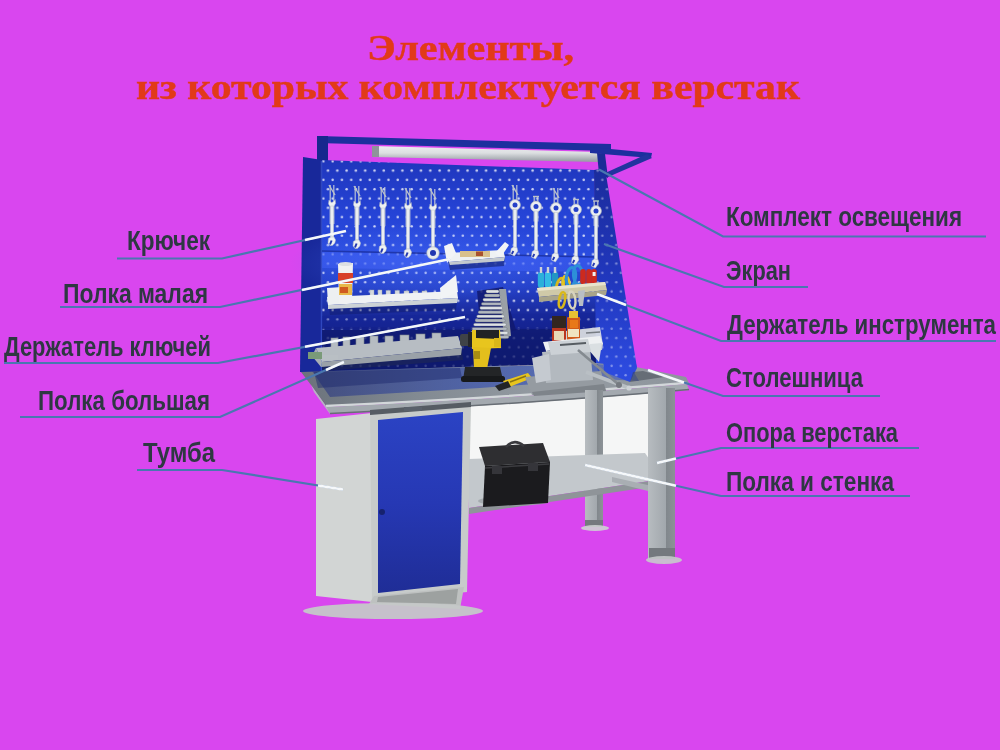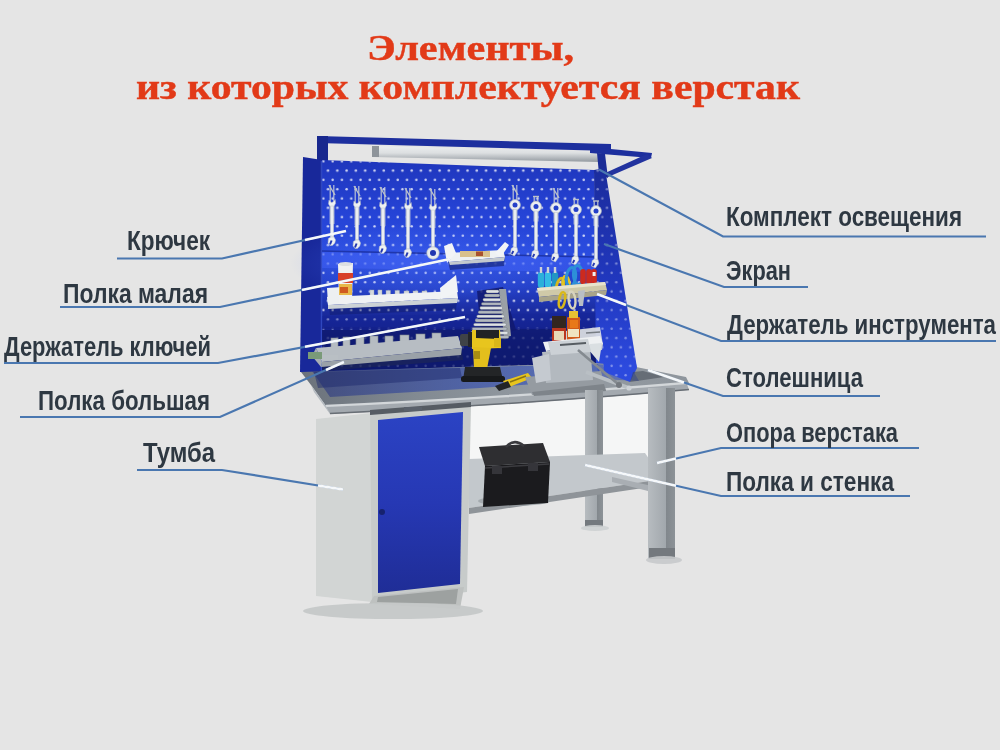--- a/index.html
+++ b/index.html
@@ -1,16 +1,16 @@
 <!DOCTYPE html>
 <html><head>
 <meta charset="utf-8">
 <style>
 html,body{margin:0;padding:0;background:#ffffff;}
-#stage{position:relative;width:1000px;height:750px;overflow:hidden;background:#e5e5e5;
+#stage{position:relative;width:1000px;height:750px;overflow:hidden;background:#d946ef;
   font-family:"Liberation Sans", sans-serif;}
 svg{position:absolute;left:0;top:0;}
 </style>
 </head>
 <body>
 <div id="stage">
 <svg width="1000" height="750" viewBox="0 0 1000 750">
 <defs>
   <pattern id="dots" width="9.3" height="18.6" patternUnits="userSpaceOnUse">
     <circle cx="2.5" cy="3.2" r="1.25" fill="#ffffff" opacity="0.82"></circle>

